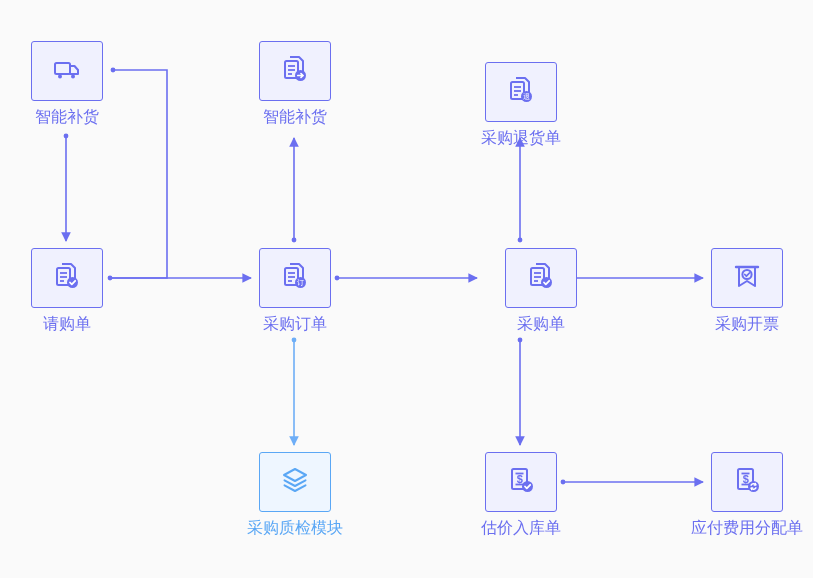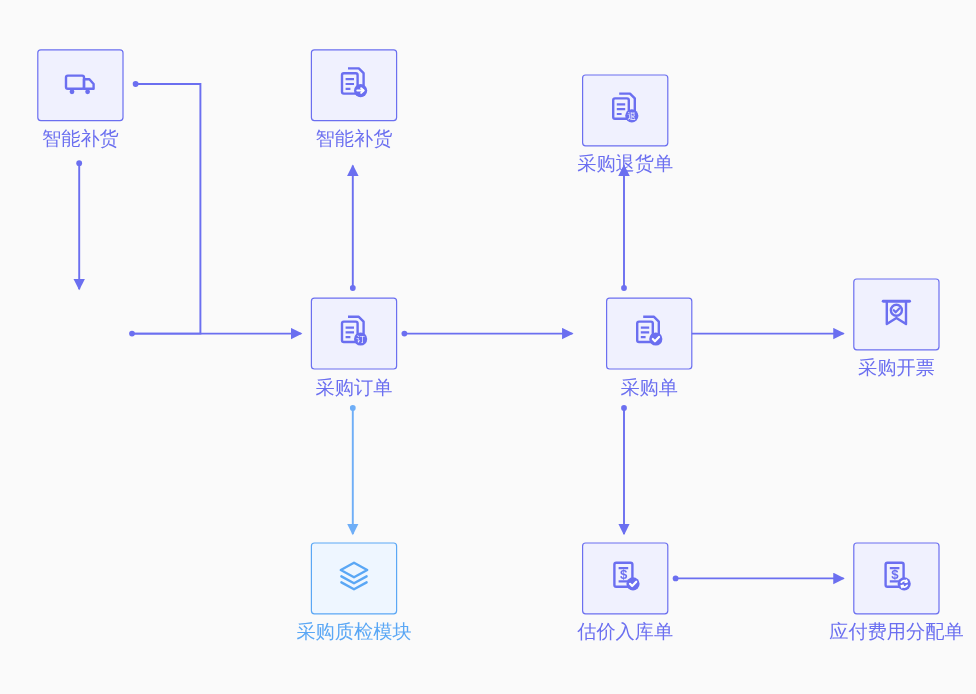--- a/index.html
+++ b/index.html
@@ -136,20 +136,36 @@
           <rect x="4" y="10" width="15" height="11" rx="1.5" fill="none" stroke="#6b6ff0" stroke-width="2"></rect>
           <path d="M19 13h4.5l3.5 4v4h-8z" fill="none" stroke="#6b6ff0" stroke-width="2" stroke-linejoin="round"></path>
           <circle cx="9" cy="23.5" r="2" fill="#6b6ff0"></circle>
           <circle cx="22" cy="23.5" r="2" fill="#6b6ff0"></circle>
         </svg>
       </span>
     </div>
     <div class="node-label">智能补货</div>
   </div>
 
+  <div class="node" style="left:30px; top:248px;">
+    <div class="node-box">
+      <span class="node-icon">
+        <svg width="32" height="32" viewBox="0 0 32 32" xmlns="http://www.w3.org/2000/svg">
+          <path d="M11 4h9l4 4v13" fill="none" stroke="#6b6ff0" stroke-width="2" stroke-linejoin="round"></path>
+          <rect x="6" y="8" width="13" height="17" rx="1.5" fill="#f0f1fe" stroke="#6b6ff0" stroke-width="2"></rect>
+          <line x1="9" y1="13" x2="16" y2="13" stroke="#6b6ff0" stroke-width="1.8"></line>
+          <line x1="9" y1="17" x2="16" y2="17" stroke="#6b6ff0" stroke-width="1.8"></line>
+          <line x1="9" y1="21" x2="13" y2="21" stroke="#6b6ff0" stroke-width="1.8"></line>
+          <circle cx="21.5" cy="22.5" r="5.5" fill="#6b6ff0"></circle>
+          <path d="M19 22.5l1.8 1.9 3.4-3.6" fill="none" stroke="#ffffff" stroke-width="1.8" stroke-linecap="round" stroke-linejoin="round"></path>
+        </svg>
+      </span>
+    </div>
+    <div class="node-label">请购单</div>
+  </div>
 
   <div class="node" style="left:258px; top:41px;">
     <div class="node-box">
       <span class="node-icon">
         <svg width="32" height="32" viewBox="0 0 32 32" xmlns="http://www.w3.org/2000/svg">
           <path d="M11 4h9l4 4v13" fill="none" stroke="#6b6ff0" stroke-width="2" stroke-linejoin="round"></path>
           <rect x="6" y="8" width="13" height="17" rx="1.5" fill="#f0f1fe" stroke="#6b6ff0" stroke-width="2"></rect>
           <line x1="9" y1="13" x2="16" y2="13" stroke="#6b6ff0" stroke-width="1.8"></line>
           <line x1="9" y1="17" x2="16" y2="17" stroke="#6b6ff0" stroke-width="1.8"></line>
           <line x1="9" y1="21" x2="13" y2="21" stroke="#6b6ff0" stroke-width="1.8"></line>
@@ -235,21 +251,21 @@
           <line x1="10.5" y1="20.5" x2="18.5" y2="20.5" stroke="#6b6ff0" stroke-width="1.8"></line>
           <text x="14.8" y="18.6" font-family="'Liberation Sans', sans-serif" font-size="11" font-weight="bold" fill="#6b6ff0" text-anchor="middle">$</text>
           <circle cx="22.5" cy="22.5" r="5.5" fill="#6b6ff0"></circle>
           <path d="M20 22.5l1.8 1.9 3.4-3.6" fill="none" stroke="#ffffff" stroke-width="1.8" stroke-linecap="round" stroke-linejoin="round"></path>
         </svg>
       </span>
     </div>
     <div class="node-label">估价入库单</div>
   </div>
 
-  <div class="node" style="left:710px; top:232px;">
+  <div class="node" style="left:710px; top:248px;">
     <div class="node-box">
       <span class="node-icon">
         <svg width="32" height="32" viewBox="0 0 32 32" xmlns="http://www.w3.org/2000/svg">
           <path d="M5 7h22" stroke="#6b6ff0" stroke-width="2.4" stroke-linecap="round"></path>
           <path d="M8 7v19l8-5 8 5V7" fill="none" stroke="#6b6ff0" stroke-width="2" stroke-linejoin="round"></path>
           <circle cx="16" cy="14.5" r="4.6" fill="none" stroke="#6b6ff0" stroke-width="2"></circle>
           <path d="M13.8 14.5l1.6 1.7 3-3.2" fill="none" stroke="#6b6ff0" stroke-width="1.8" stroke-linecap="round" stroke-linejoin="round"></path>
         </svg>
       </span>
     </div>

